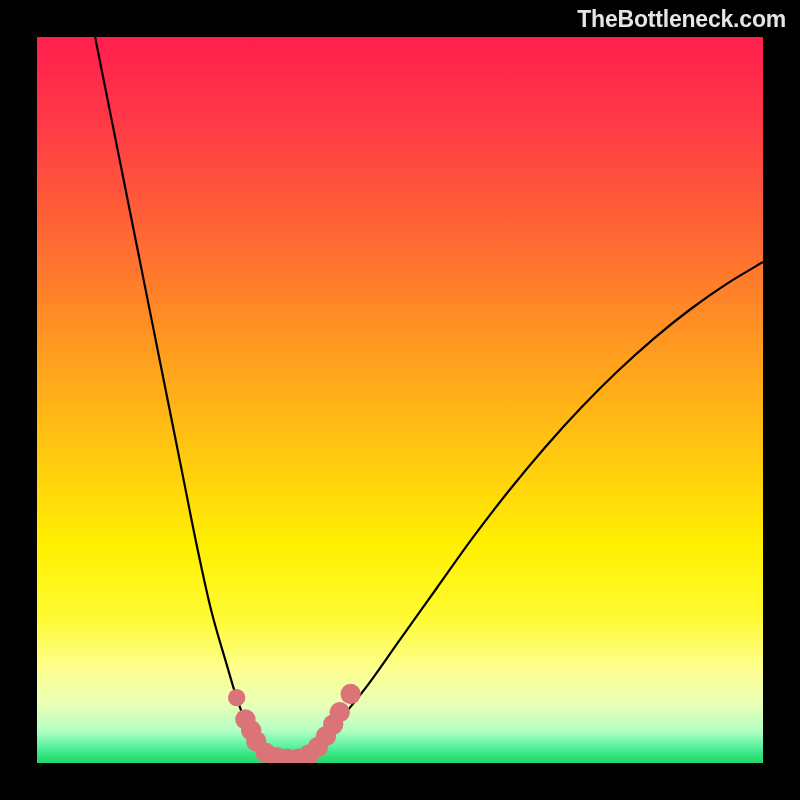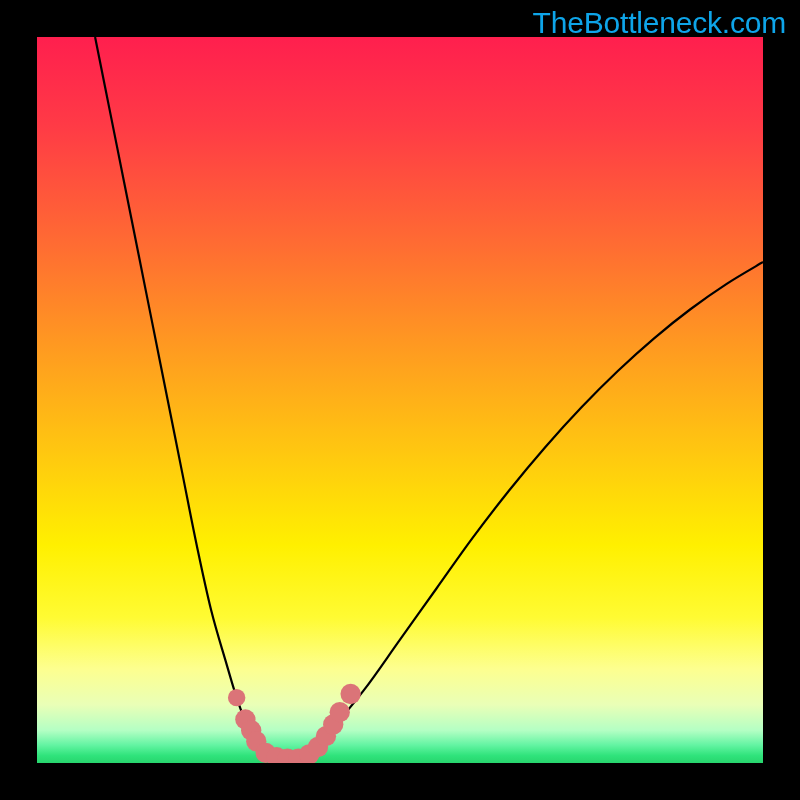--- a/index.html
+++ b/index.html
@@ -31,23 +31,23 @@
     position: absolute;
     left: 0;
     top: 0;
     width: 100%;
     height: 100%;
   }
   .attribution {
     position: absolute;
     top: 6px;
     right: 14px;
-    color: #0ea5e9;
-    font-size: 30px;
-    font-weight: 400;
+    color: #e5e5e5;
+    font-size: 23px;
+    font-weight: 700;
     letter-spacing: -0.2px;
   }
   svg.curves {
     position: absolute;
     left: 0;
     top: 0;
     width: 100%;
     height: 100%;
   }
 </style>

